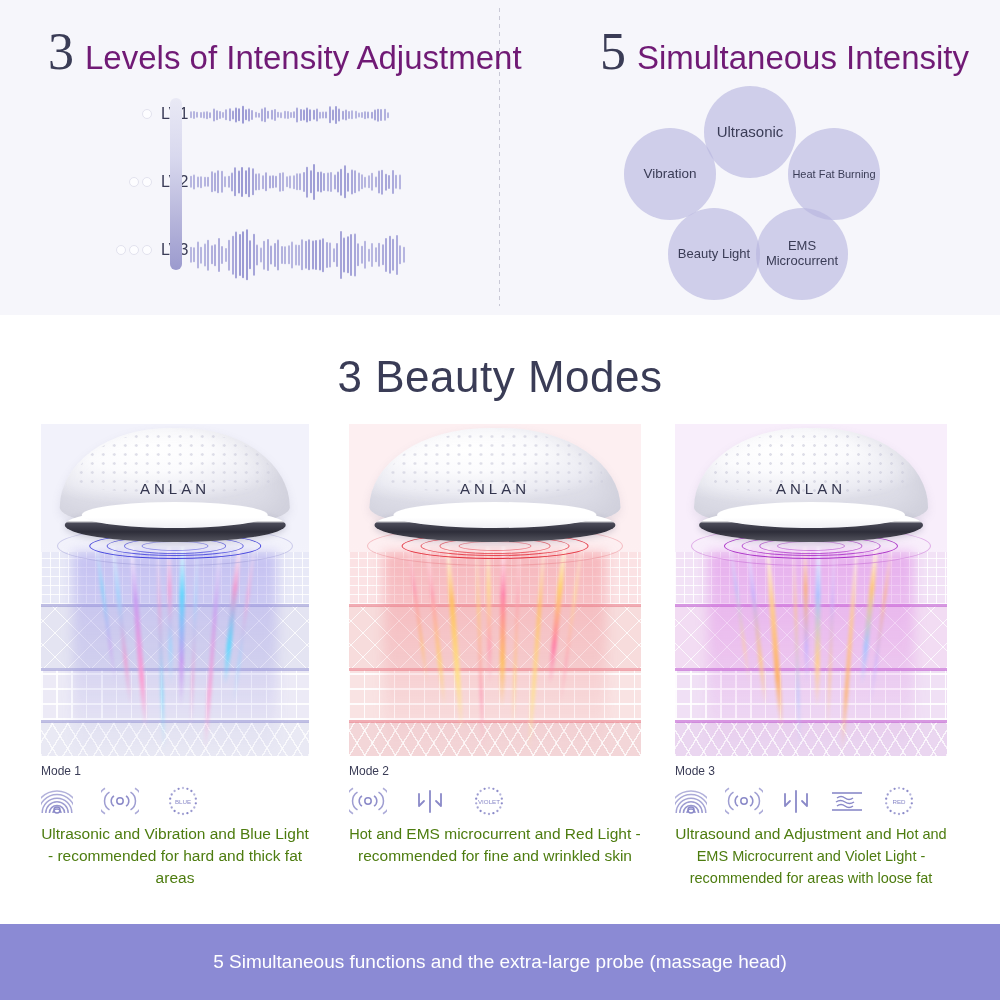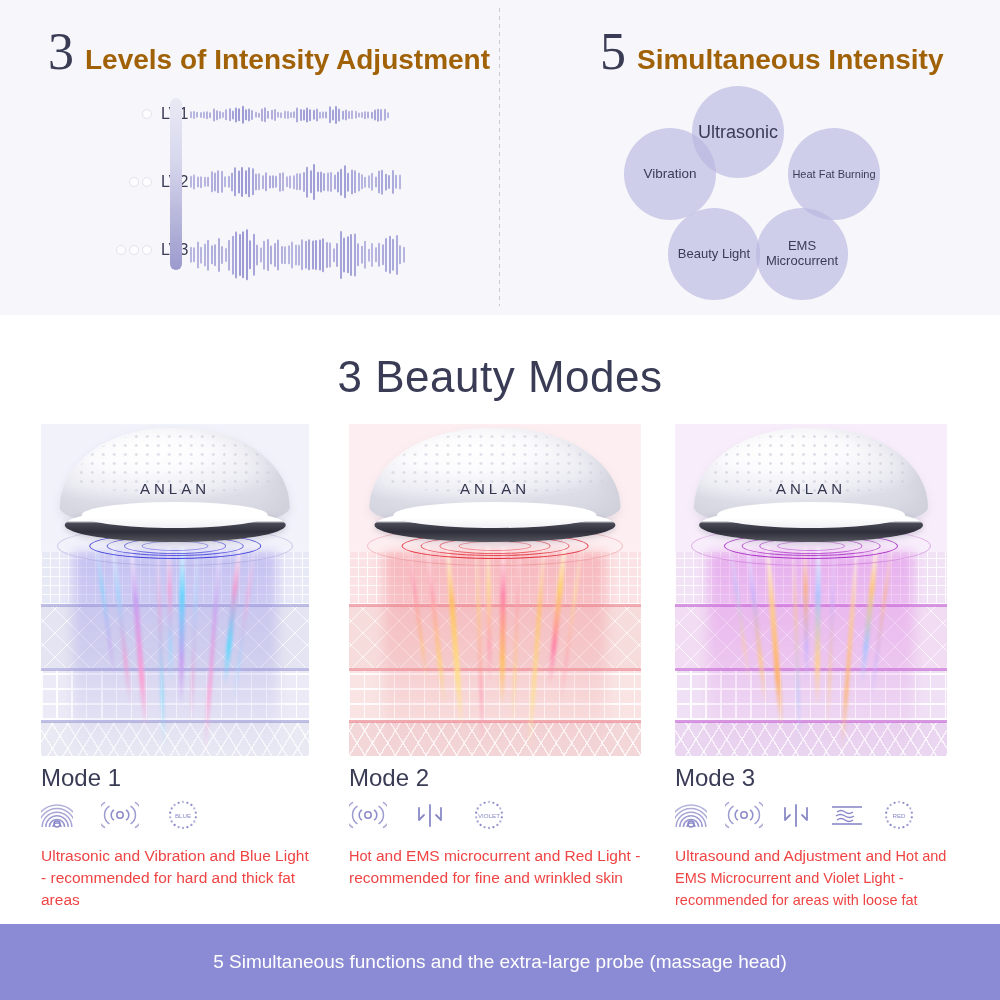--- a/index.html
+++ b/index.html
@@ -24,21 +24,21 @@
   }
 
   .panel-title{
     position:absolute; display:flex; align-items:baseline; white-space:nowrap;
   }
   .big-num{
     font-size:52px; font-weight:300; color:#3a3c56; line-height:1;
     font-family:"Liberation Serif", serif;
   }
   .panel-title .ttl{
-    font-size:28px; font-weight:700; color:#a16207; margin-left:11px;
+    font-size:33px; font-weight:400; color:#701a75; margin-left:11px;
   }
 
   
   .levels{ position:absolute; left:100px; top:96px; width:330px; height:190px; }
   .lv-row{ position:absolute; left:0; display:flex; align-items:center; height:26px; }
   .dots{ width:52px; display:flex; justify-content:flex-end; gap:3px; }
   .dot{
     width:10px; height:10px; border-radius:50%;
     border:1.4px solid #e2e2ee; background:#fdfdff;
   }
@@ -137,28 +137,28 @@
   }
 
   .beam{
     position:absolute; transform-origin:top center;
     border-radius:40%;
     filter:blur(1.6px);
   }
 
   
   .mode-name{
-    margin-top:8px; font-size:24px; font-weight:400; color:#3a3c56;
+    margin-top:8px; font-size:12px; font-weight:400; color:#3a3c56;
   }
   .icon-row{
     display:flex; align-items:center; margin-top:7px; height:32px;
   }
   .icon-row .ic{ flex:0 0 auto; }
   .mode-desc{
-    margin-top:14px; font-size:15.5px; line-height:1.42; color:#ef4444;
+    margin-top:6px; font-size:15.5px; line-height:1.42; color:#4d7c0f;text-align:center;
   }
   .mode-desc .thin{ font-weight:300; font-size:14.5px; }
 
   
   .banner{
     position:absolute; left:0; bottom:0; width:1000px; height:76px;
     background:#8b8ad4;
     display:flex; flex-direction:column; align-items:center; justify-content:center;
     color:#ffffff;
   }
@@ -394,21 +394,21 @@
       <span style="left: 209.032px; height: 18.597px; opacity: 0.75;"></span>
       <span style="left: 212.516px; height: 15.7486px; opacity: 0.7;"></span>
     </div>
 
   <div class="panel-title" style="left:600px; top:26px;">
     <span class="big-num">5</span>
     <span class="ttl">Simultaneous Intensity</span>
   </div>
 
   <div class="circles">
-    <div class="circ" style="left:80px; top:0px; width:92px; height:92px; font-size:18px;">
+    <div class="circ" style="left:92px; top:0px; width:92px; height:92px; font-size:15px;">
       <span>Ultrasonic</span>
     </div>
     <div class="circ" style="left:176px; top:42px; width:92px; height:92px; font-size:11px;">
       <span>Heat Fat Burning</span>
     </div>
     <div class="circ" style="left:144px; top:122px; width:92px; height:92px; font-size:13px;">
       <span>EMS Microcurrent</span>
     </div>
     <div class="circ" style="left:56px; top:122px; width:92px; height:92px; font-size:13px;">
       <span>Beauty Light</span>

